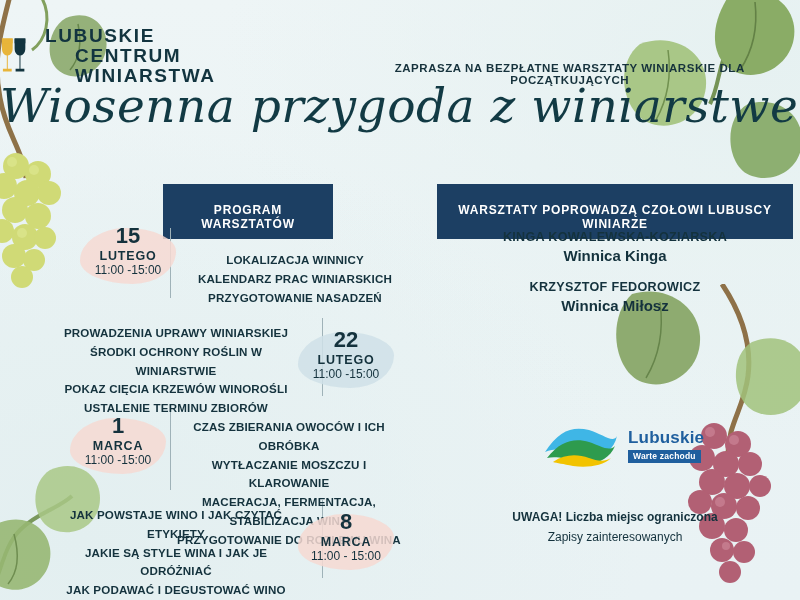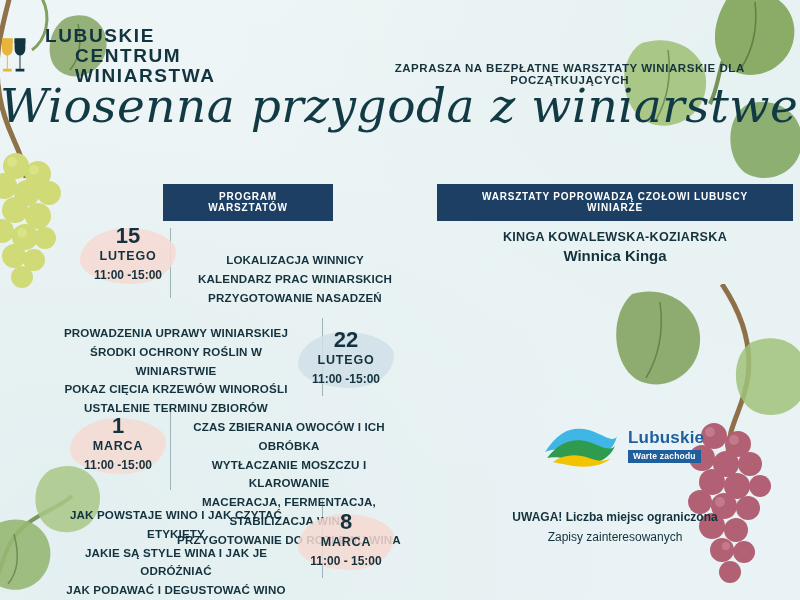--- a/index.html
+++ b/index.html
@@ -97,26 +97,26 @@
     color: #123a44;
     letter-spacing: 0.5px;
     white-space: nowrap;
   }
 
   
   .ribbon {
     position: absolute;
     background: #1c3f63;
     color: #ffffff;
-    font-size: 10px;
+    font-size: 12px;
     font-weight: bold;
     letter-spacing: 0.8px;
     text-transform: uppercase;
     text-align: center;
-    padding: 7px 16px 8px;
+    padding: 19px 16px 8px;
     box-sizing: border-box;
   }
   .ribbon-left {
     left: 163px;
     top: 184px;
     width: 170px;
   }
   .ribbon-right {
     left: 437px;
     top: 184px;
@@ -160,23 +160,22 @@
     font-size: 12.5px;
     font-weight: bold;
     letter-spacing: 0.8px;
     color: #14323d;
     text-transform: uppercase;
     margin-top: 1px;
   }
   .date-hours {
     position: relative;
     font-size: 12px;
-    font-weight: bold;
-    color: #14323d;
-    margin-top: 5px;
+    font-weight: normal;
+    color: #14323d;
   }
   .prog-lines {
     font-size: 11.6px;
     font-weight: bold;
     color: #14323d;
     line-height: 1.62;
     letter-spacing: 0.15px;
   }
   .prog-lines.center-align { text-align: center; }
 
@@ -423,20 +422,24 @@
       <div class="date-month">MARCA</div>
       <div class="date-hours">11:00 - 15:00</div>
     </div>
   </div>
 
   <div class="speakers">
     <div class="speaker">
       <div class="speaker-name">KINGA KOWALEWSKA-KOZIARSKA</div>
       <div class="speaker-winery">Winnica Kinga</div>
     </div>
+    <div class="speaker">
+      <div class="speaker-name">KRZYSZTOF FEDOROWICZ</div>
+      <div class="speaker-winery">Winnica Miłosz</div>
+    </div>
   </div>
 
   <div class="lubuskie">
     <svg class="lub-mark" viewBox="0 0 76 44">
       <path d="M2 28 C16 6 30 2 46 6 C60 10 70 20 74 12 C70 30 54 36 38 30 C22 24 12 24 2 28 Z" fill="#3fb6e6"></path>
       <path d="M4 34 C18 16 32 14 46 18 C58 22 66 28 72 22 C66 36 52 42 36 38 C22 34 12 32 4 34 Z" fill="#2e9b4e"></path>
       <path d="M10 38 C22 30 34 30 46 34 C54 37 62 38 68 34 C60 42 44 44 30 42 C20 40 14 39 10 38 Z" fill="#f2c300"></path>
     </svg>
     <div class="lub-text">
       <div class="lub-name">Lubuskie</div>

